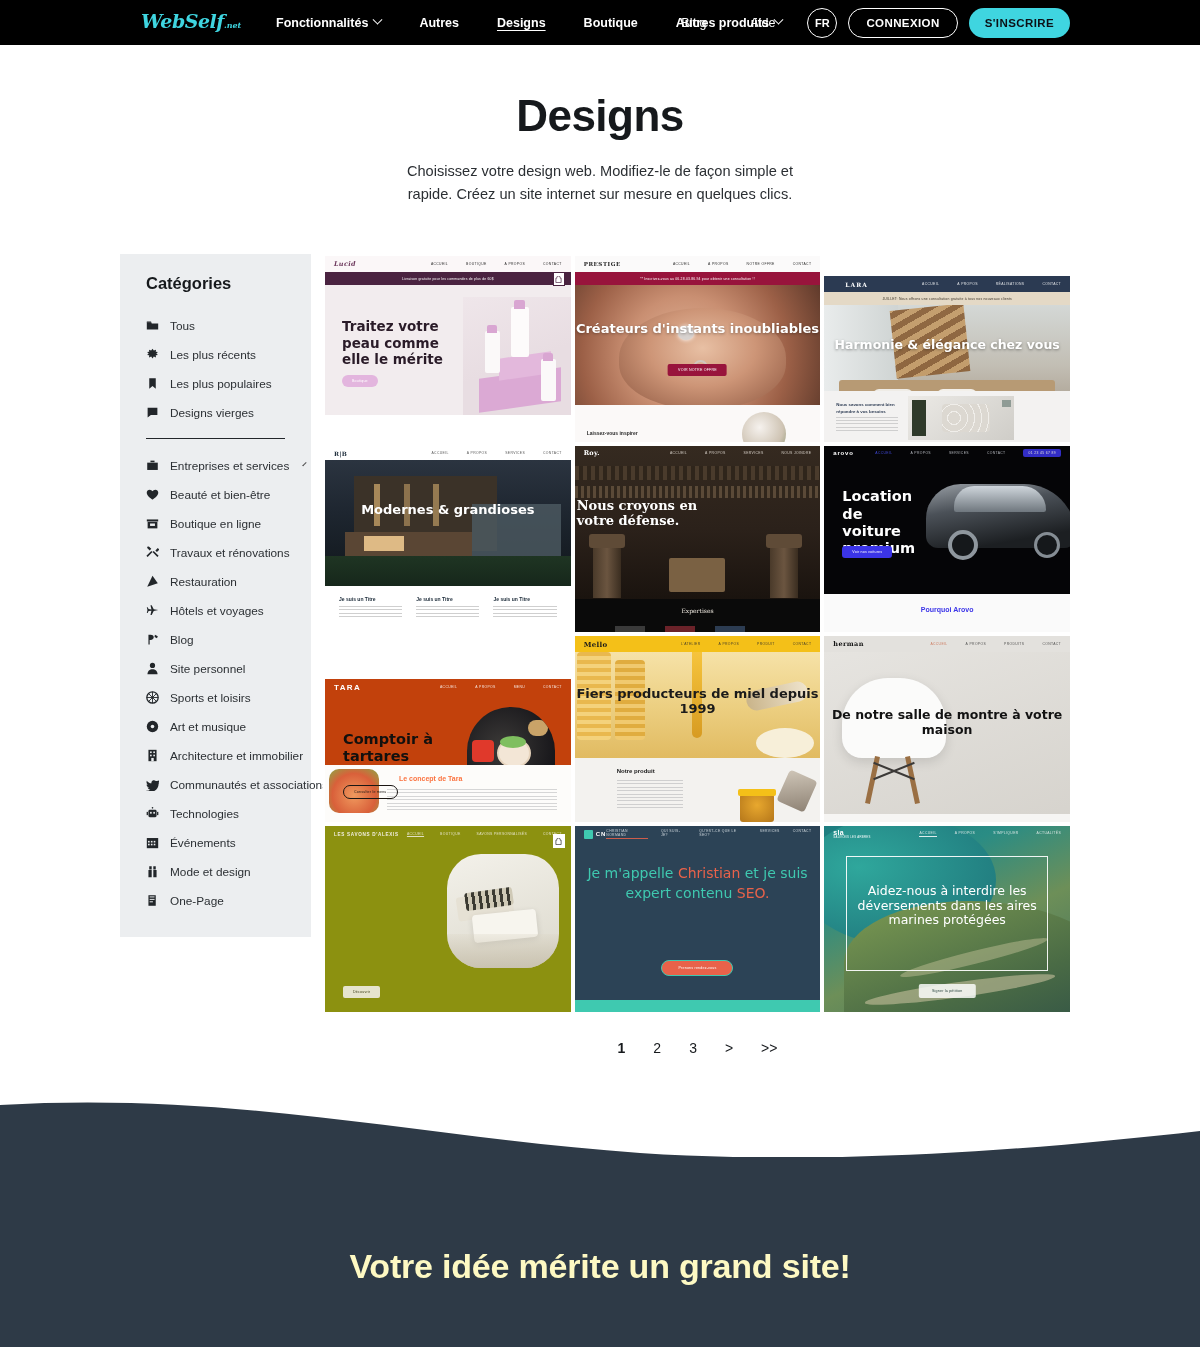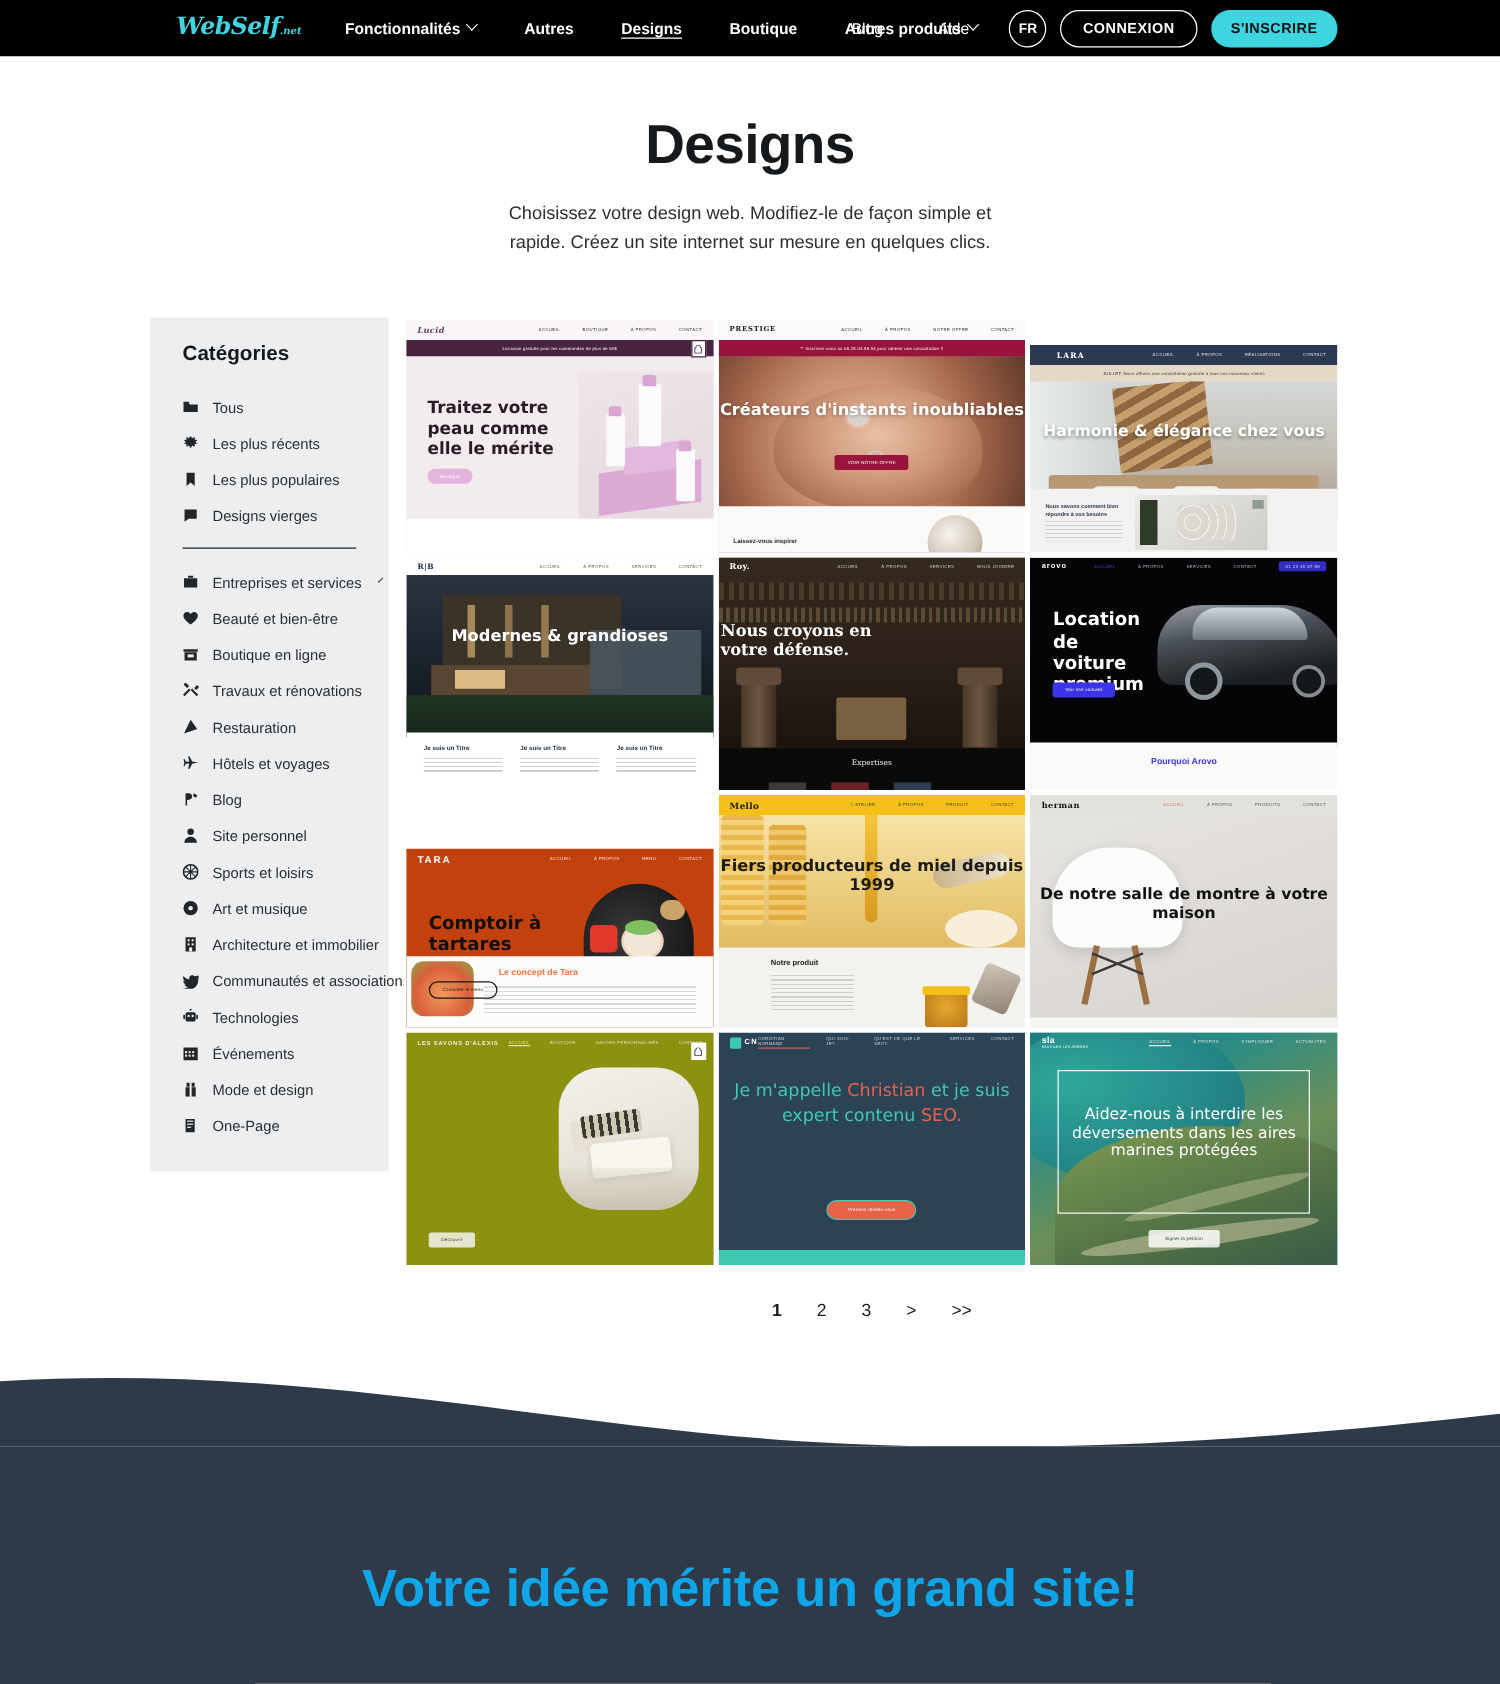--- a/index.html
+++ b/index.html
@@ -277,22 +277,22 @@
   }
   .footer-wave { display: block; width: 100%; height: 60px; }
   .footer-body {
     background: #2e3a47;
     height: 190px;
     display: flex;
     justify-content: center;
     padding-top: 90px;
   }
   .footer-title {
-    color: #0ea5e9;
-    font-size: 42px;
+    color: #fef9c3;
+    font-size: 34px;
     font-weight: 700;
     letter-spacing: -0.2px;
   }
 </style>
 </head>
 <body>
 
 <div class="navbar">
   <div class="logo">
     <span class="logo-text"><span>WebSelf</span><span class="logo-net">.net</span></span>

